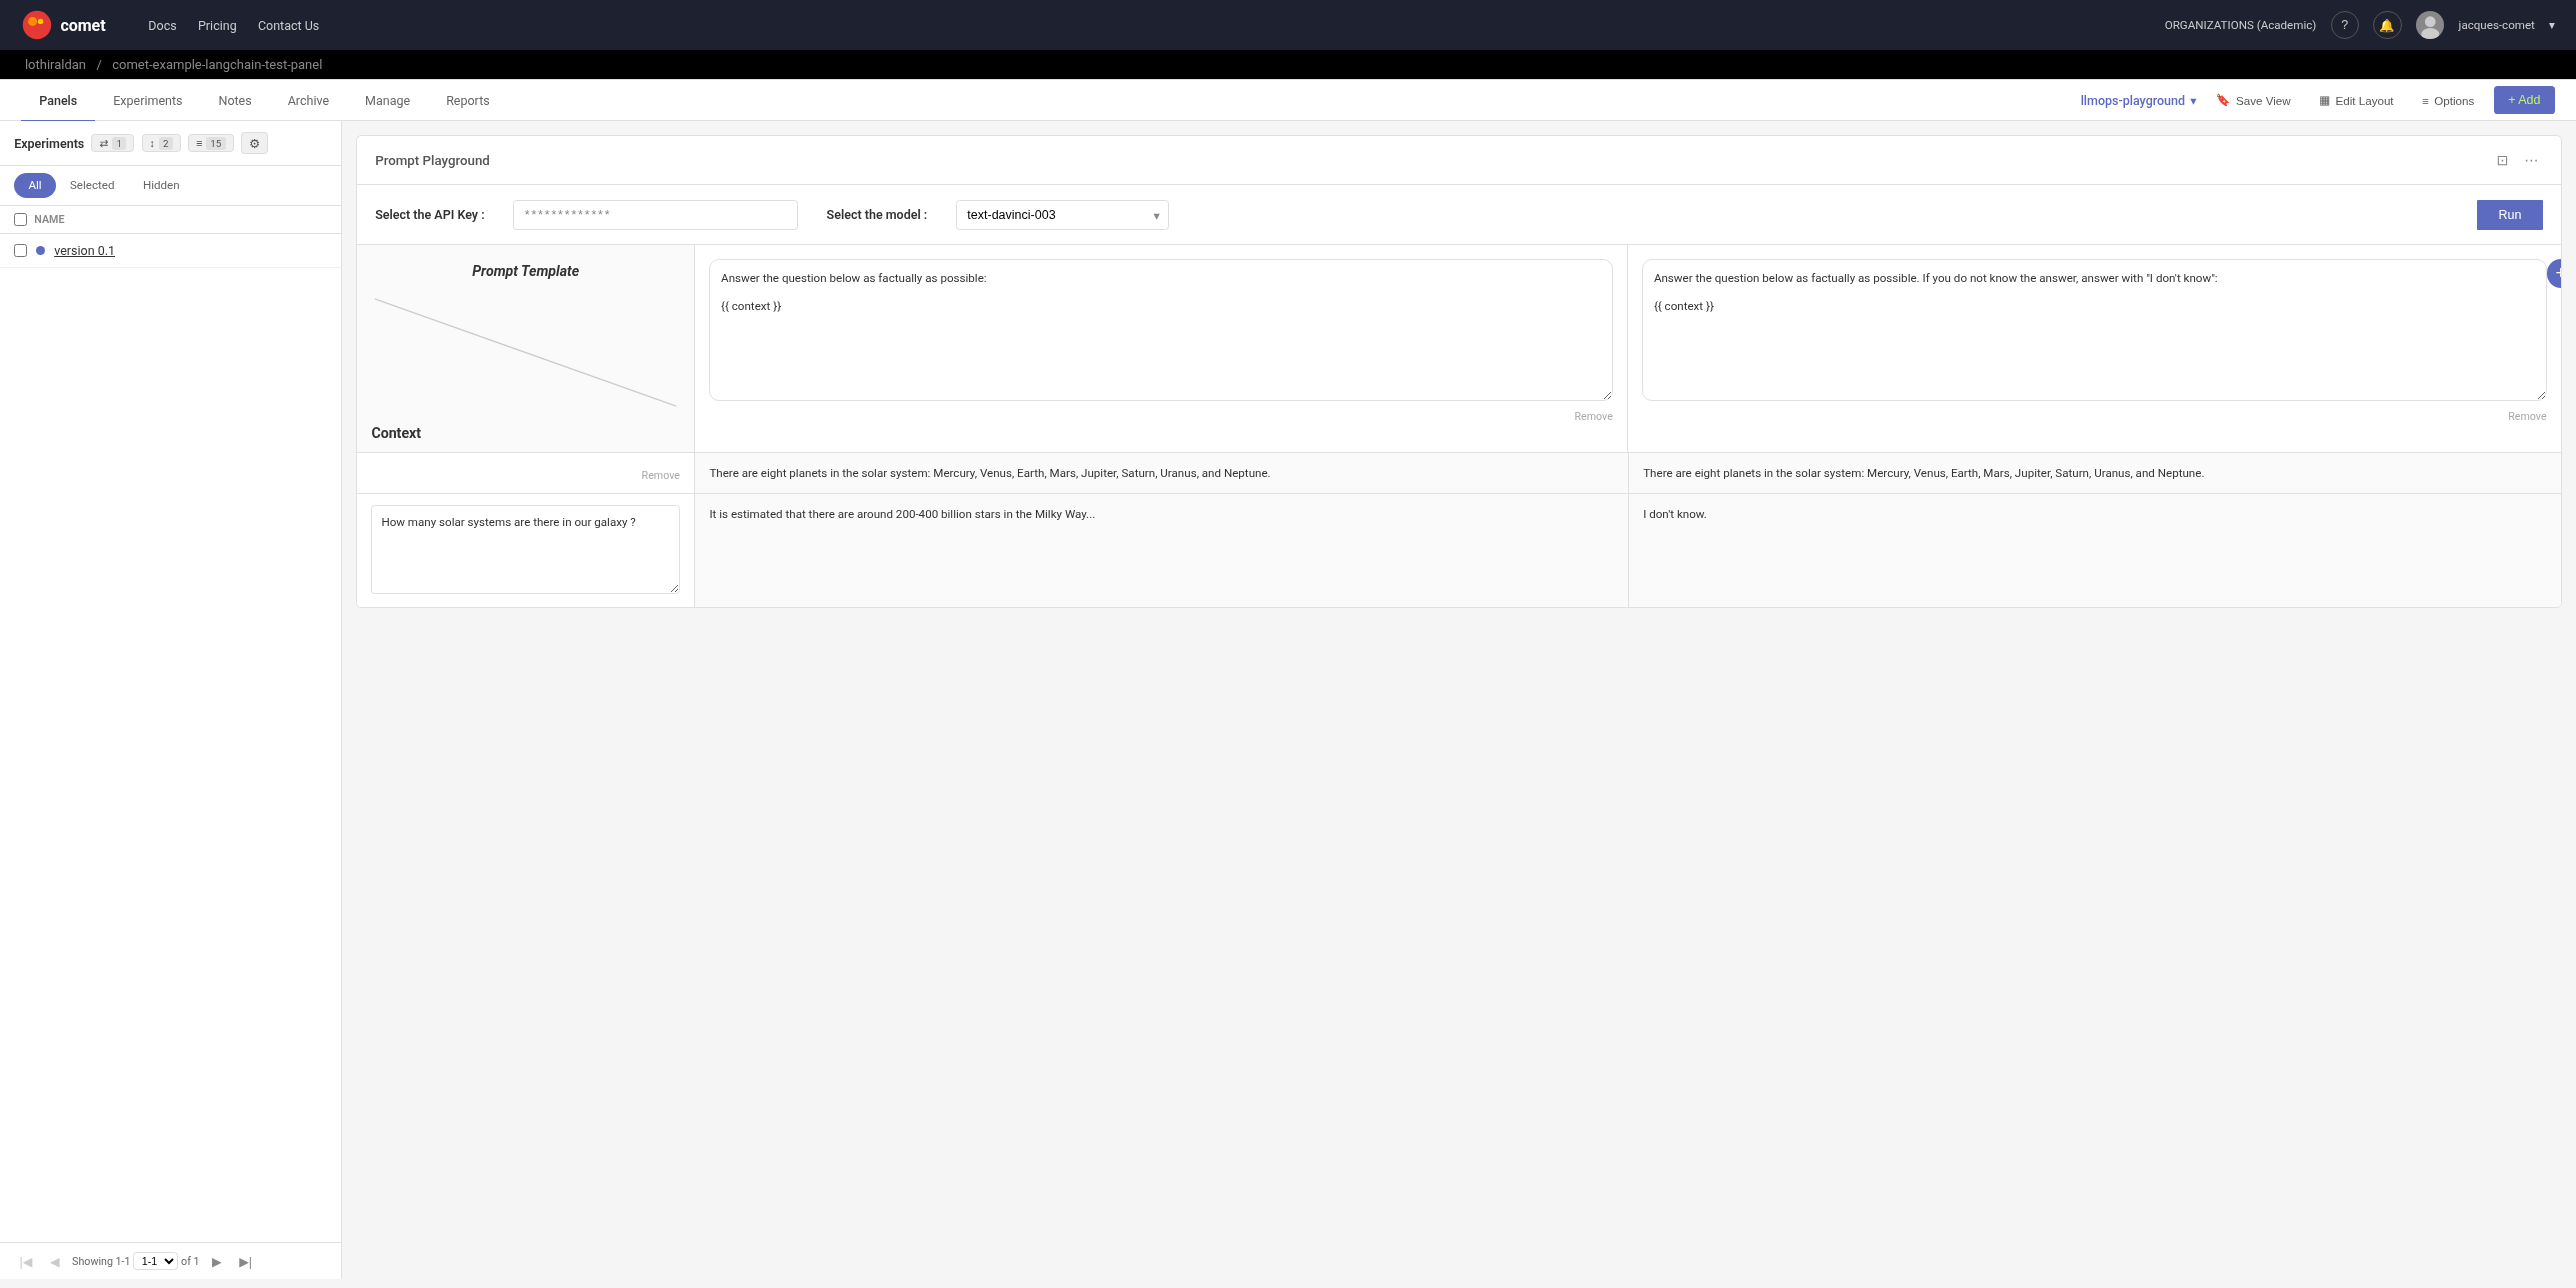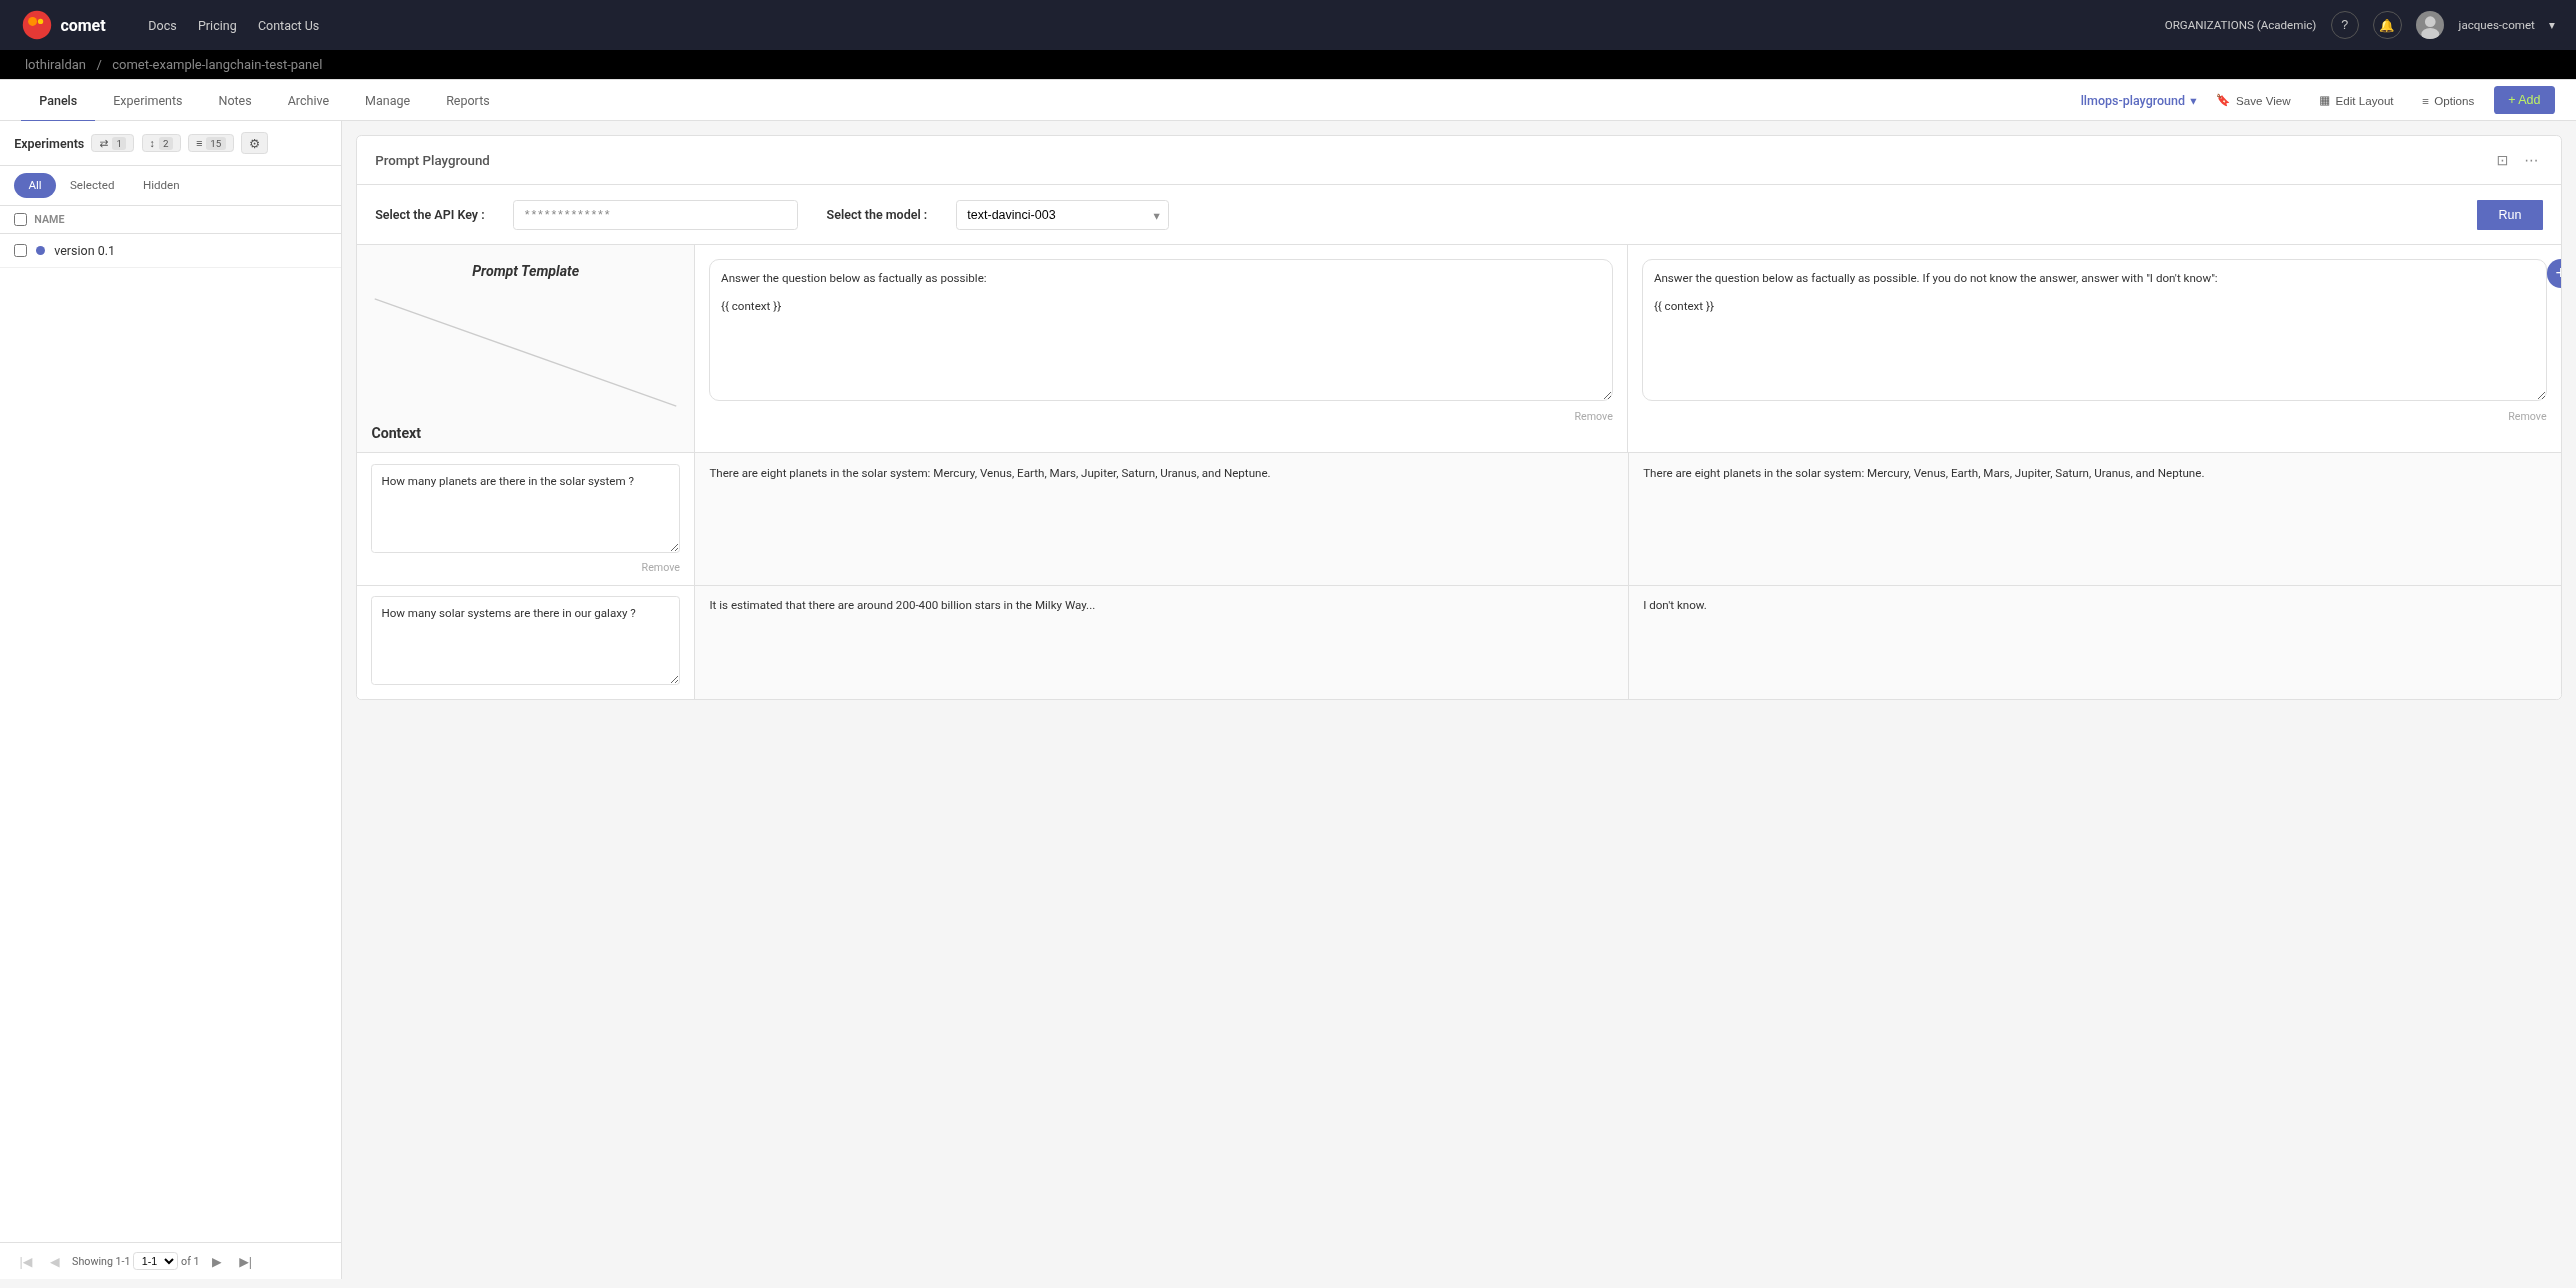--- a/index.html
+++ b/index.html
@@ -259,20 +259,21 @@
       color: #888;
       text-transform: uppercase;
     }
     .sidebar-table-header input[type="checkbox"] { cursor: pointer; }
     .sidebar-row {
       padding: 9px 14.2px;
       display: flex;
       align-items: center;
       gap: 9px;
       border-bottom: 0.9px solid #f0f0f0;
+      text-decoration: underline;
     }
     .dot-blue {
       width: 9px;
       height: 9px;
       border-radius: 50%;
       background: #5c6bc0;
       flex-shrink: 0;
     }
     .sidebar-footer {
       margin-top: auto;
@@ -695,21 +696,20 @@
 
 {{ context }}</textarea>
           <span class="remove-link">Remove</span>
           
           <button class="add-circle-btn">+</button>
         </div>
       </div>
 
       <div class="data-grid">
         <div class="context-cell">
-          <textarea class="context-textarea" style="">How many planets are there in the solar system ?</textarea>
           <span class="remove-link">Remove</span>
         </div>
         <div class="response-cell">There are eight planets in the solar system: Mercury, Venus, Earth, Mars, Jupiter, Saturn, Uranus, and Neptune.</div>
         <div class="response-cell" style="border-left: 0.9px solid #e0e0e0;">There are eight planets in the solar system: Mercury, Venus, Earth, Mars, Jupiter, Saturn, Uranus, and Neptune.</div>
       </div>
 
       <div class="data-grid">
         <div class="context-cell">
           <textarea class="context-textarea" style="">How many solar systems are there in our galaxy ?</textarea>
         </div>

